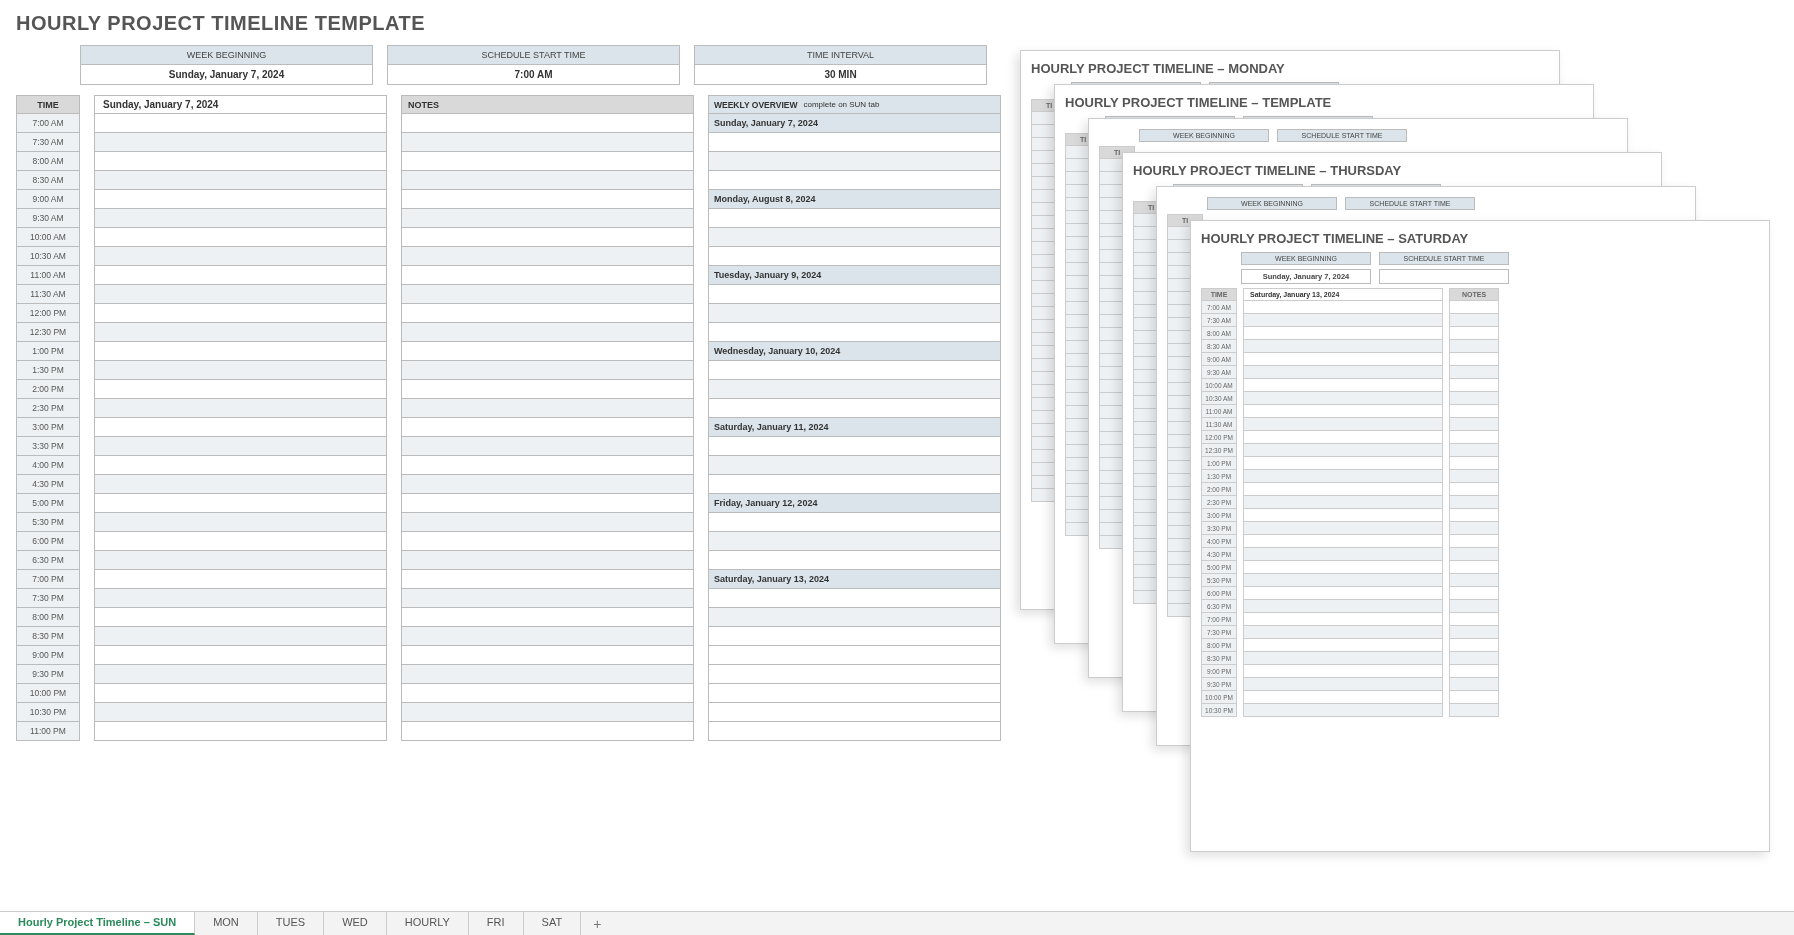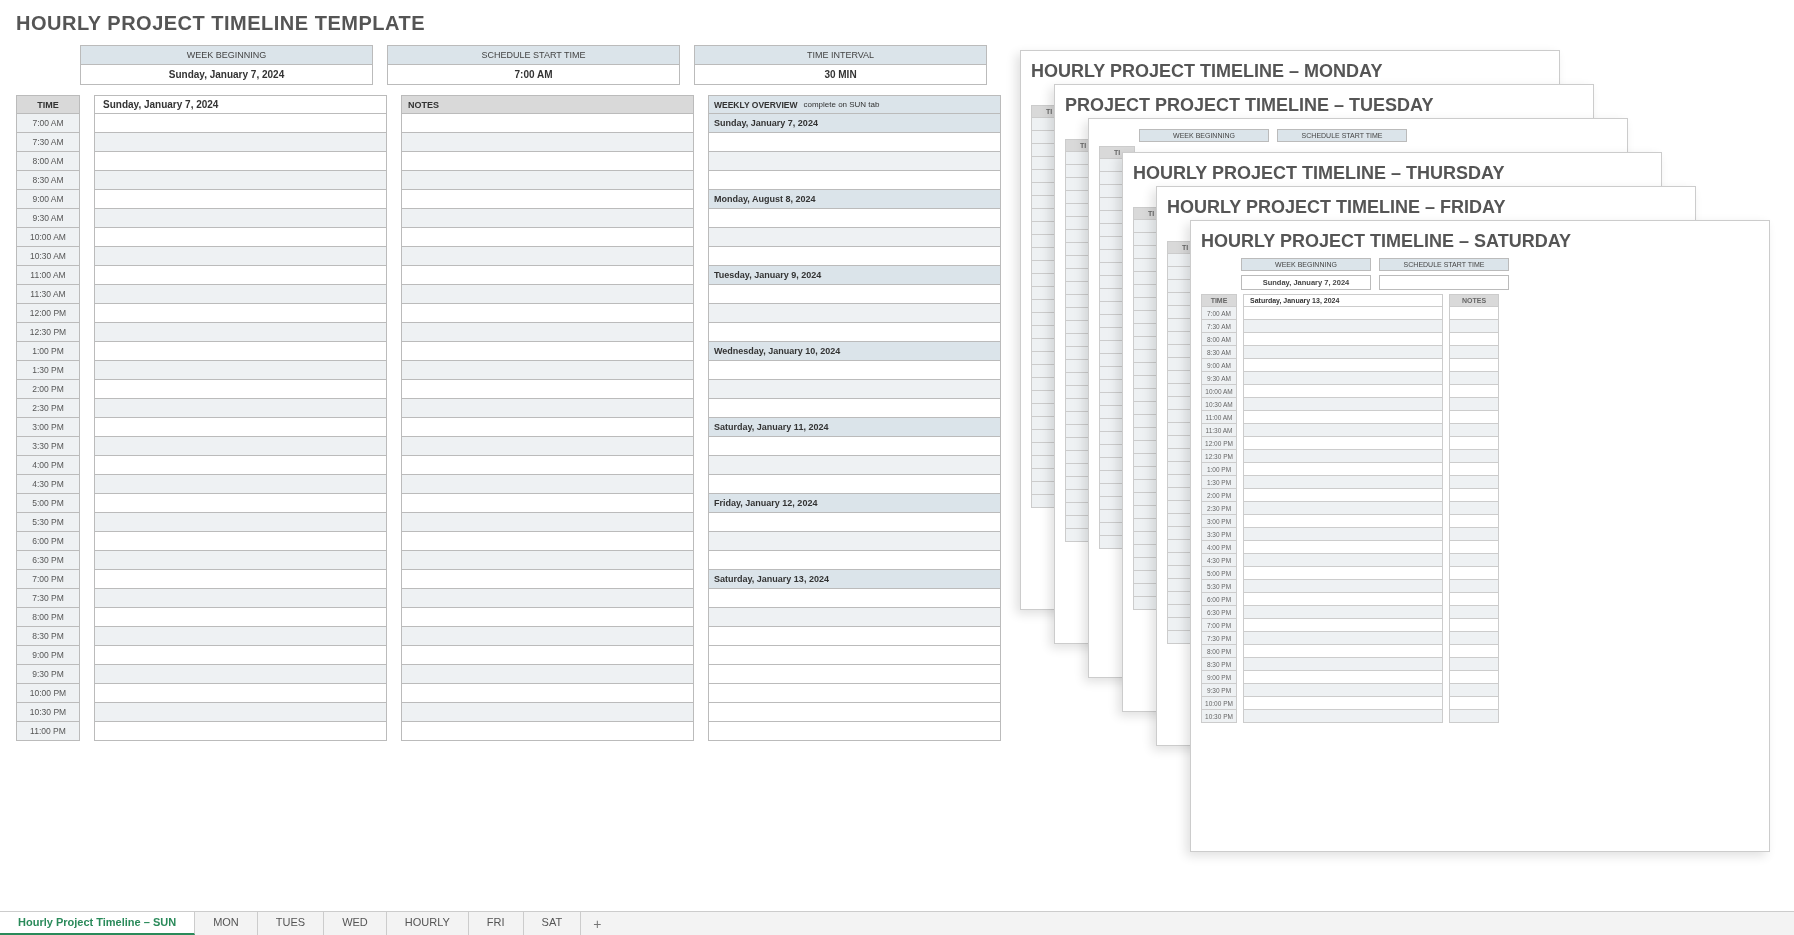--- a/index.html
+++ b/index.html
@@ -67,21 +67,21 @@
 }
 .tab-plus { padding: 4px 12px; font-size: 14px; color: #777; }
 
 
 .stack { position: absolute; left: 1020px; top: 50px; }
 .card {
   position: absolute; background: #fff; border: 1px solid #ccc;
   box-shadow: -4px 4px 10px rgba(0,0,0,.12);
   padding: 10px;
 }
-.card-title { font-size: 18px; font-weight: bold; color: #555; margin-bottom: 6px; }
+.card-title { font-size: 13px; font-weight: bold; color: #555; margin-bottom: 6px; }
 .card .mini-boxes { display: flex; gap: 8px; margin-left: 40px; margin-bottom: 4px; }
 .card .mini-box {
   border: 1px solid #bbb; background: #dbe4ea;
   font-size: 7px; text-align: center; padding: 2px 0;
   width: 130px; color: #444;
 }
 .card .mini-box.val { background: #fff; font-weight: bold; font-size: 7.5px; }
 .card .mini-grid { display: flex; gap: 6px; }
 .card .mini-time-col { width: 36px; }
 .card .mini-entry-col { width: 200px; }
@@ -306,21 +306,21 @@
           <div class="mcell mtime"></div>
           <div class="mcell mtime"></div>
           <div class="mcell mtime"></div>
           <div class="mcell mtime"></div>
           <div class="mcell mtime"></div>
           <div class="mcell mtime"></div>
         </div>
       </div>
     </div>
     <div class="card" style="left:34px;top:34px;width:540px;height:560px;z-index:1">
-      <div class="card-title">PROJECT PROJECT TIMELINE  –  TUESDAY</div>
+      <div class="card-title">HOURLY PROJECT TIMELINE  –  TEMPLATE</div>
       <div class="mini-boxes">
         <div class="mini-box">WEEK BEGINNING</div>
         <div class="mini-box">SCHEDULE START TIME</div>
       </div>
       <div class="mini-grid">
         <div class="mini-time-col">
           <div class="mcell mth">TI</div>
           <div class="mcell mtime"></div>
           <div class="mcell mtime"></div>
           <div class="mcell mtime"></div>
@@ -431,21 +431,20 @@
           <div class="mcell mtime"></div>
           <div class="mcell mtime"></div>
           <div class="mcell mtime"></div>
           <div class="mcell mtime"></div>
           <div class="mcell mtime"></div>
           <div class="mcell mtime"></div>
         </div>
       </div>
     </div>
     <div class="card" style="left:136px;top:136px;width:540px;height:560px;z-index:4">
-      <div class="card-title">HOURLY PROJECT TIMELINE  –  FRIDAY</div>
       <div class="mini-boxes">
         <div class="mini-box">WEEK BEGINNING</div>
         <div class="mini-box">SCHEDULE START TIME</div>
       </div>
       <div class="mini-grid">
         <div class="mini-time-col">
           <div class="mcell mth">TI</div>
           <div class="mcell mtime"></div>
           <div class="mcell mtime"></div>
           <div class="mcell mtime"></div>

